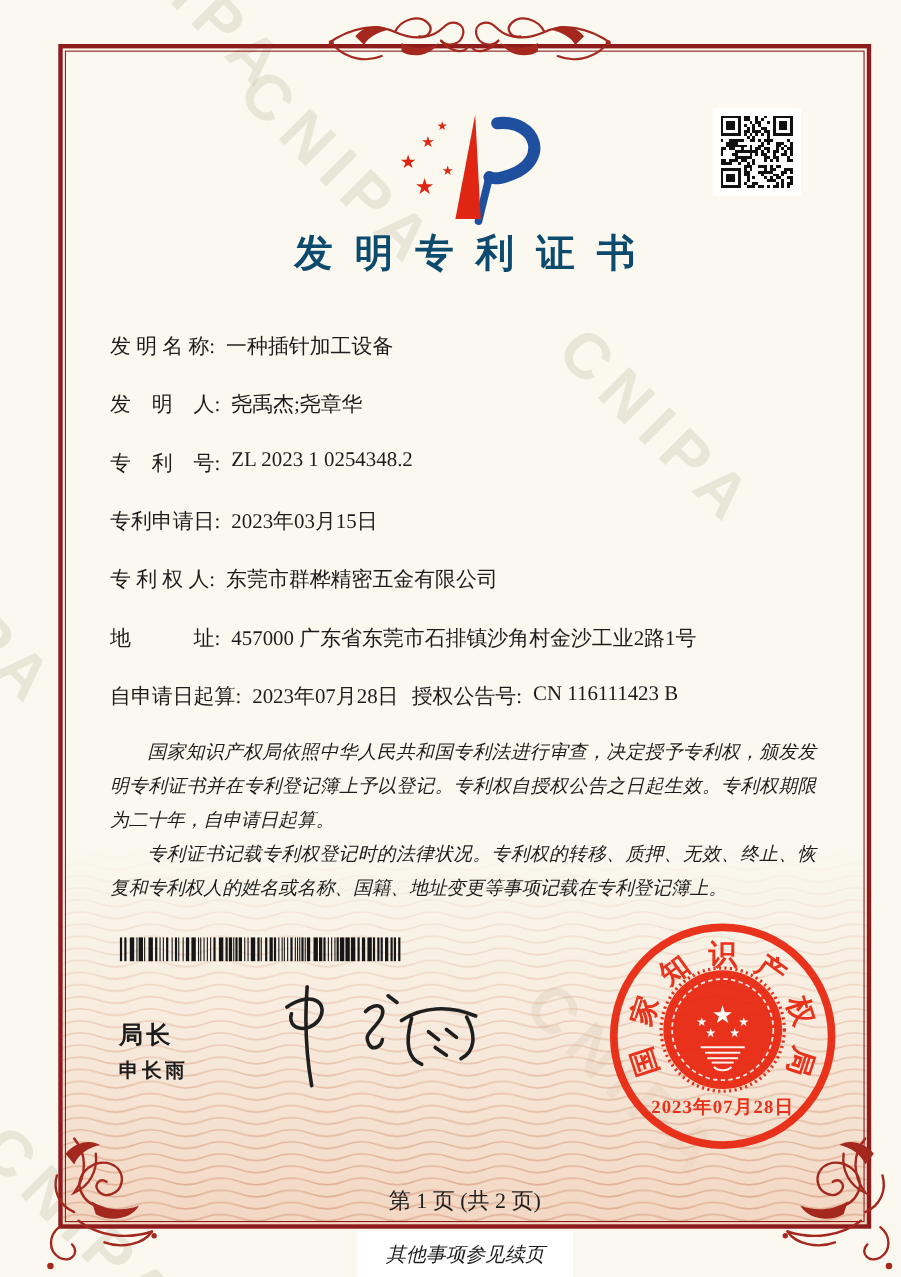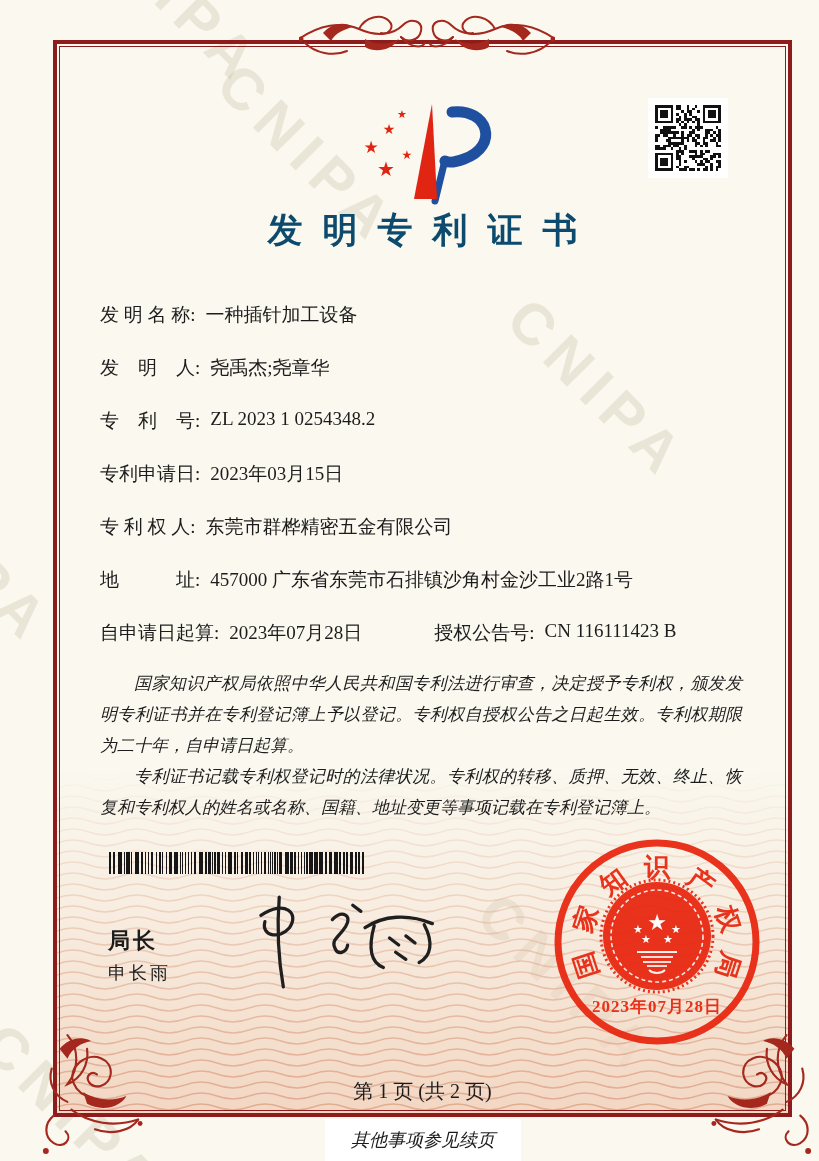--- a/index.html
+++ b/index.html
@@ -36,31 +36,31 @@
   .qrwrap svg{width:66px;height:66px;}
 
   .title{position:absolute;left:53px;top:207px;width:739px;z-index:3;text-align:center;
          font-size:35px;font-weight:700;letter-spacing:20px;text-indent:20px;color:#0c4a6e;}
 
   .fields{position:absolute;left:100px;top:302px;width:640px;z-index:3;font-size:19px;}
   .frow{height:53px;display:flex;align-items:flex-start;}
   .flabel{white-space:pre;flex:0 0 auto;margin-right:10px;}
   .fvalue{white-space:pre;}
   .fvalue-date{flex:0 0 145px;}
-  .flabel2{white-space:pre;margin-left:60px;margin-right:10px;}
+  .flabel2{white-space:pre;margin-right:10px;}
 
   .paras{position:absolute;left:100px;top:668px;width:642px;z-index:3;font-size:17px;
          line-height:31px;font-style:italic;text-align:justify;}
   .paras p{margin:0;text-indent:2em;}
 
   .barcode{position:absolute;left:108px;top:852px;width:265px;height:22px;z-index:3;}
 
   .officer-title{position:absolute;left:108px;top:926px;z-index:3;font-size:22px;font-weight:600;
                  font-family:"Liberation Sans","DejaVu Sans",sans-serif;letter-spacing:3px;}
-  .officer-name{position:absolute;left:108px;top:961px;z-index:3;font-size:18px;font-weight:400;
+  .officer-name{position:absolute;left:108px;top:961px;z-index:3;font-size:18px;font-weight:700;
                 font-family:"Liberation Sans","DejaVu Sans",sans-serif;letter-spacing:3px;}
 
   .signature{position:absolute;left:238px;top:893px;width:205px;height:97px;z-index:4;}
 
   .seal{position:absolute;left:551px;top:836px;width:212px;height:212px;z-index:4;opacity:.93;}
   .seal-ch{font-size:26px;font-weight:700;fill:var(--seal_red);
            font-family:"Liberation Serif","DejaVu Serif",serif;}
   .seal-date{font-size:17px;font-weight:700;fill:var(--seal_red);text-anchor:middle;
              font-family:"Liberation Serif","DejaVu Serif",serif;letter-spacing:1px;}
 

